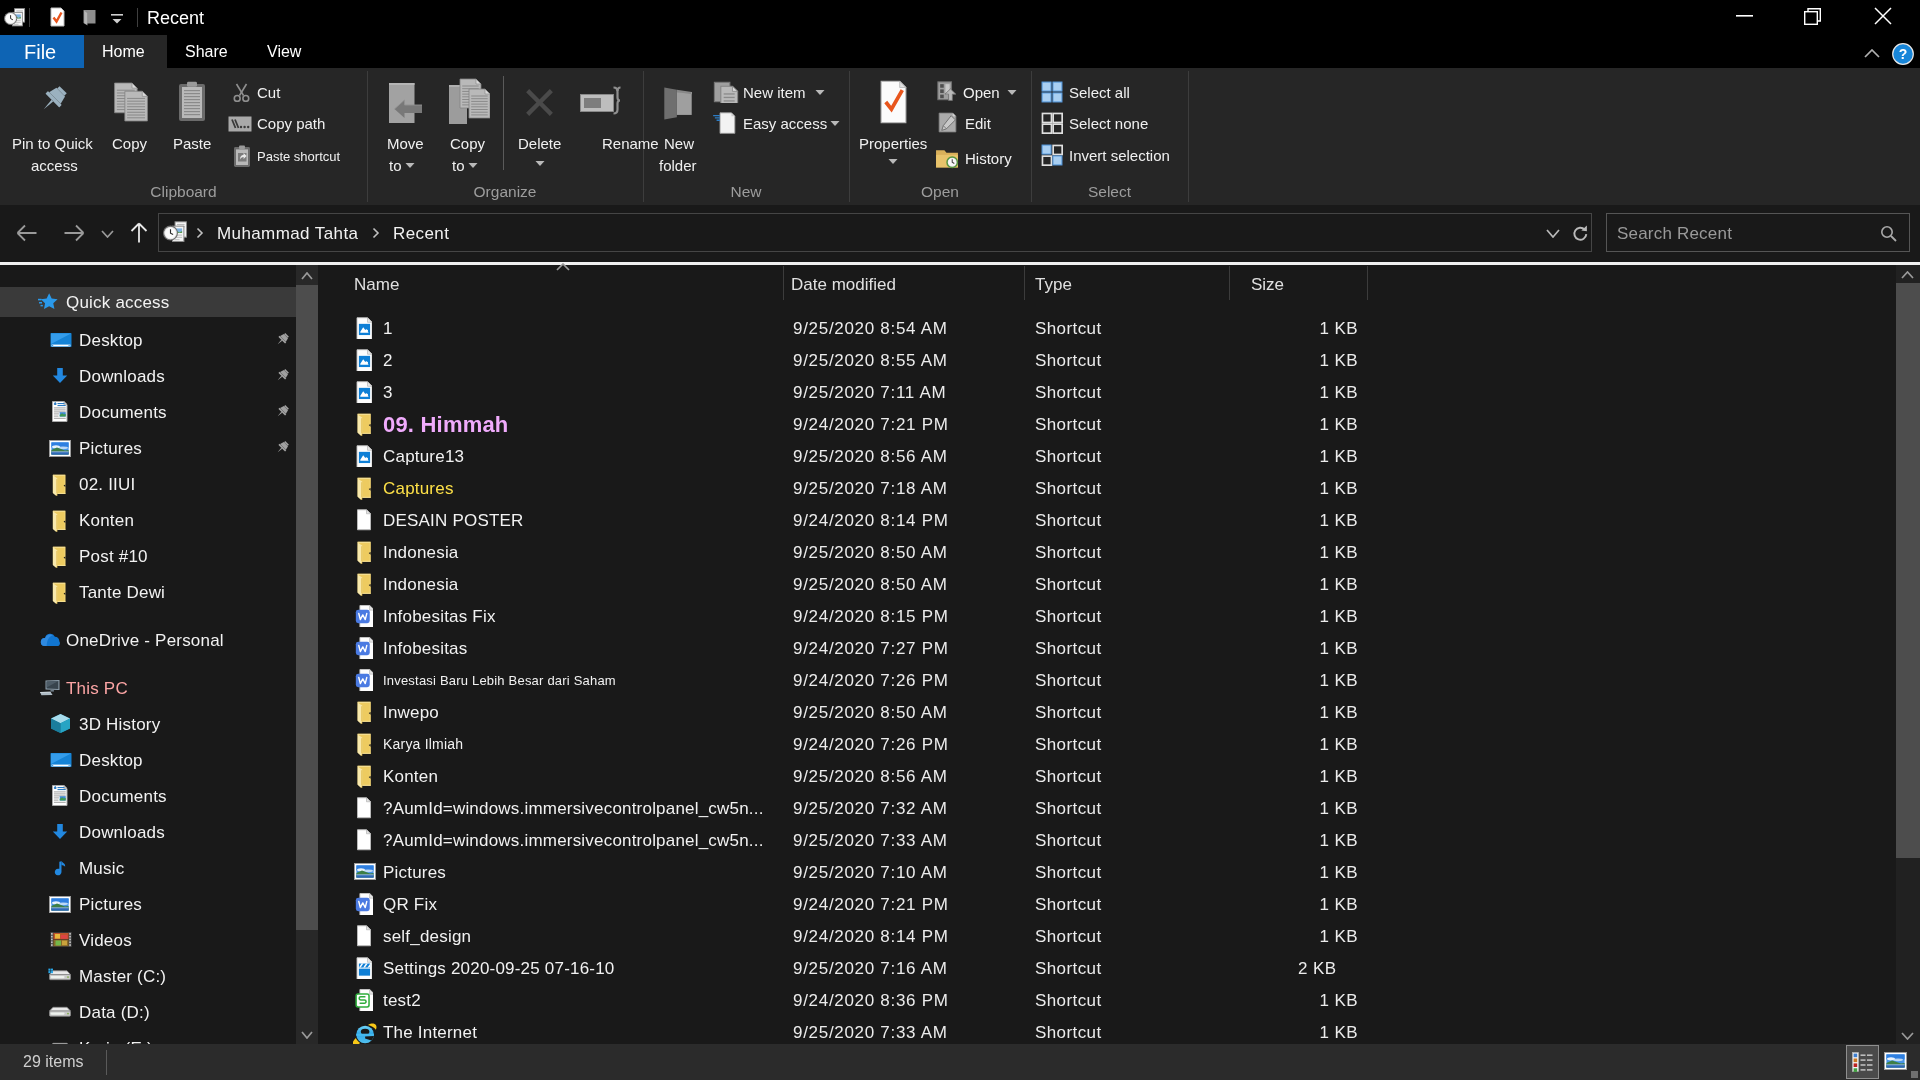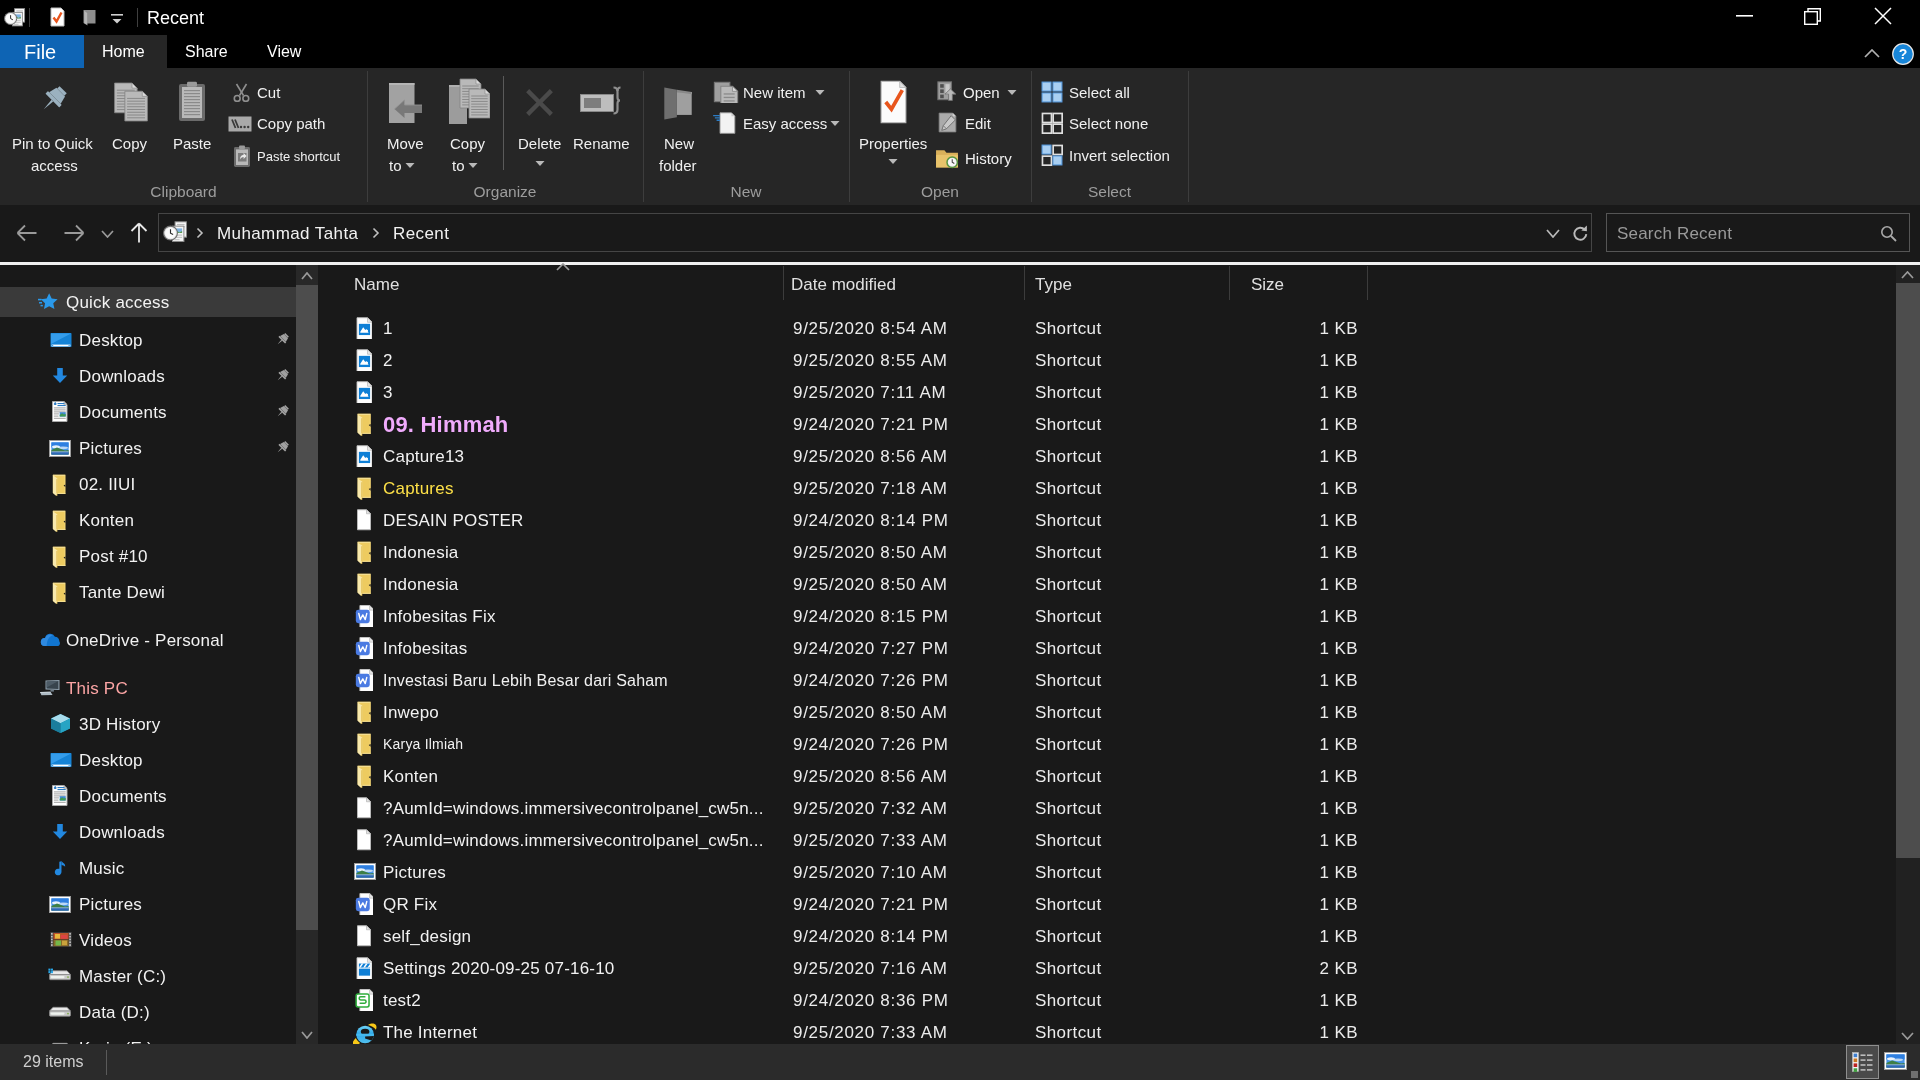--- a/index.html
+++ b/index.html
@@ -188,21 +188,21 @@
     <path d="M0.5 1 H9.5 L5 6 Z" fill="#b9b9b9"></path>
   </svg>
 <svg class="abs" style="left:580px;top:85px" width="43" height="37" viewBox="0 0 43 37">
     <rect x="0.5" y="9.5" width="33" height="17" fill="#bdbdbd" stroke="#8a8a8a" stroke-width="0.9"></rect>
     <rect x="4" y="13" width="17" height="10" fill="#7d7d7d"></rect>
     <g stroke="#8f8f8f" stroke-width="2.2" fill="none">
       <path d="M33.5 2.5 q4 0 4 4 v6 q0 3 2.5 3 q-2.5 0 -2.5 3 v6 q0 4 -4 4"></path>
       <path d="M40.5 2.5 q-3 0 -3 3.5"></path>
     </g>
   </svg>
-<span class="t" style="left:573px;top:131.5px;height:23px;line-height:23px;font-size:15px;color:#f0f0f0;font-weight:400">Rename</span>
+<span class="t" style="left:602px;top:131.5px;height:23px;line-height:23px;font-size:15px;color:#f0f0f0;font-weight:400">Rename</span>
 <span class="t" style="left:367px;top:180.2px;height:23.5px;line-height:23.5px;font-size:15.5px;color:#9d9d9d;font-weight:400"><span style="display:inline-block;width:276px;text-align:center">Organize</span></span>
 <svg class="abs" style="left:662px;top:82px" width="32" height="43" viewBox="0 0 28 32">
     <path d="M2 2 L13 4 V28 L2 30 Z" fill="#6f6f6f"></path>
     <path d="M13 6 H26 V26 H13 Z" fill="#9f9f9f"></path>
     <path d="M24 6 L26 8 V6 Z" fill="#c0c0c0"></path>
     <path d="M13 4 L26 6 V8 L13 6 Z" fill="#888"></path>
   </svg>
 <span class="t" style="left:664px;top:131.5px;height:23px;line-height:23px;font-size:15px;color:#f0f0f0;font-weight:400">New</span>
 <span class="t" style="left:659px;top:153.5px;height:23px;line-height:23px;font-size:15px;color:#f0f0f0;font-weight:400">folder</span>
 <svg class="abs" style="left:713px;top:81px" width="26" height="22" viewBox="0 0 20 17">
@@ -714,21 +714,21 @@
 <span class="t" style="left:383px;top:635.5px;height:25px;line-height:25px;font-size:17px;color:#f2f2f2;font-weight:400;letter-spacing:0.2px">Infobesitas</span>
 <span class="t" style="left:793px;top:635.5px;height:25px;line-height:25px;font-size:17px;color:#ececec;font-weight:400;letter-spacing:0.7px">9/24/2020 7:27 PM</span>
 <span class="t" style="left:1035px;top:635.5px;height:25px;line-height:25px;font-size:17px;color:#ececec;font-weight:400;letter-spacing:0.4px">Shortcut</span>
 <span class="t" style="left:1298px;top:635.5px;height:25px;line-height:25px;font-size:17px;color:#ececec;font-weight:400;letter-spacing:0.4px"><span style="display:inline-block;width:60px;text-align:right">1 KB</span></span>
 <svg class="abs" style="left:354px;top:669px" width="19" height="22" viewBox="0 0 16 21.5">
     <path d="M4.5 0.5 H14 L18.5 5 V22 H4.5 Z" fill="#fdfdfd" stroke="#c6c6c6" stroke-width="0.9"></path>
     <path d="M14 0.5 V5 H18.5 Z" fill="#e8e8e8" stroke="#bdbdbd" stroke-width="0.8"></path>
     <rect x="0.5" y="4.6" width="13.6" height="13.2" rx="2.4" fill="#4a7ae2"></rect>
     <path d="M3.4 8.3 L4.9 14.3 L7.3 9.7 L9.7 14.3 L11.2 8.3" fill="none" stroke="#ffffff" stroke-width="1.35" stroke-linejoin="round" stroke-linecap="round"></path>
   </svg>
-<span class="t" style="left:383px;top:667.5px;height:25px;line-height:25px;font-size:16px;color:#f2f2f2;font-weight:400;letter-spacing:0.2px">Investasi Baru Lebih Besar dari Saham</span>
+<span class="t" style="left:383px;top:667.5px;height:25px;line-height:25px;font-size:13px;color:#f2f2f2;font-weight:400;letter-spacing:0.2px">Investasi Baru Lebih Besar dari Saham</span>
 <span class="t" style="left:793px;top:667.5px;height:25px;line-height:25px;font-size:17px;color:#ececec;font-weight:400;letter-spacing:0.7px">9/24/2020 7:26 PM</span>
 <span class="t" style="left:1035px;top:667.5px;height:25px;line-height:25px;font-size:17px;color:#ececec;font-weight:400;letter-spacing:0.4px">Shortcut</span>
 <span class="t" style="left:1298px;top:667.5px;height:25px;line-height:25px;font-size:17px;color:#ececec;font-weight:400;letter-spacing:0.4px"><span style="display:inline-block;width:60px;text-align:right">1 KB</span></span>
 <svg class="abs" style="left:356px;top:701px" width="16" height="23" viewBox="0 0 16 23">
     <path d="M1.6 0.8 H14.6 V20.8 H6.2 L6.2 23.4 L1.6 19.6 Z" fill="#edcb60"></path>
     <path d="M1.6 0.8 H14.6 V1.9 H1.6 Z" fill="#f5e096"></path>
     <path d="M13.6 1.9 V20.8 H14.6 V1.9 Z" fill="#f1d678"></path>
     <path d="M6.2 19.8 H14.6 V20.8 H6.2 Z" fill="#f5e096"></path>
     <path d="M1.6 1.4 L6.4 4.8 V18.9 L4.9 22.7 L1.6 19.8 Z" fill="#f8e9ad"></path>
     <path d="M5.3 5.2 V19.2 L6.2 21.6 L6.4 18.9 L6.4 4.9 Z" fill="#e3bd4e"></path>
@@ -817,21 +817,21 @@
     <path d="M11.5 0.5 V5 H16 Z" fill="#e8e8e8" stroke="#bdbdbd" stroke-width="0.8"></path>
     <rect x="2.9" y="11.4" width="11.2" height="7" fill="#0e7fd6"></rect>
     <rect x="2.9" y="6.3" width="11.2" height="4" fill="#0e7fd6"></rect>
     <path d="M2.9 10.3 L5.6 6.3 H7.4 L4.7 10.3 Z" fill="#fdfdfd"></path>
     <path d="M7.2 10.3 L9.9 6.3 H11.7 L9 10.3 Z" fill="#fdfdfd"></path>
     <path d="M11.5 10.3 L14.1 6.4 L14.1 8.9 L13.2 10.3 Z" fill="#fdfdfd"></path>
   </svg>
 <span class="t" style="left:383px;top:955.5px;height:25px;line-height:25px;font-size:17px;color:#f2f2f2;font-weight:400;letter-spacing:0.2px">Settings 2020-09-25 07-16-10</span>
 <span class="t" style="left:793px;top:955.5px;height:25px;line-height:25px;font-size:17px;color:#ececec;font-weight:400;letter-spacing:0.7px">9/25/2020 7:16 AM</span>
 <span class="t" style="left:1035px;top:955.5px;height:25px;line-height:25px;font-size:17px;color:#ececec;font-weight:400;letter-spacing:0.4px">Shortcut</span>
-<span class="t" style="left:1298px;top:955.5px;height:25px;line-height:25px;font-size:17px;color:#ececec;font-weight:400;letter-spacing:0.4px"><span style="display:inline-block;width:60px;text-align:right">2 KB</span></span>
+<span class="t" style="left:1298px;top:955.5px;height:25px;line-height:25px;font-size:17px;color:#ececec;font-weight:400;letter-spacing:0.4px"><span style="display:inline-block;width:60px;">2 KB</span></span>
 <svg class="abs" style="left:354px;top:989px" width="19" height="22" viewBox="0 0 16 21.5">
     <path d="M4.5 0.5 H14 L18.5 5 V22 H4.5 Z" fill="#fdfdfd" stroke="#c6c6c6" stroke-width="0.9"></path>
     <path d="M14 0.5 V5 H18.5 Z" fill="#e8e8e8" stroke="#bdbdbd" stroke-width="0.8"></path>
     <rect x="0.8" y="4.9" width="12.6" height="12.6" rx="1.8" fill="#ffffff" stroke="#2fad3c" stroke-width="1.5"></rect>
     <path d="M9.9 7.6 H5.3 a1.35 1.35 0 0 0 0 3.1 h3.6 a1.45 1.45 0 0 1 0 3.2 H4.2" fill="none" stroke="#2fad3c" stroke-width="1.5"></path>
   </svg>
 <span class="t" style="left:383px;top:987.5px;height:25px;line-height:25px;font-size:17px;color:#f2f2f2;font-weight:400;letter-spacing:0.2px">test2</span>
 <span class="t" style="left:793px;top:987.5px;height:25px;line-height:25px;font-size:17px;color:#ececec;font-weight:400;letter-spacing:0.7px">9/24/2020 8:36 PM</span>
 <span class="t" style="left:1035px;top:987.5px;height:25px;line-height:25px;font-size:17px;color:#ececec;font-weight:400;letter-spacing:0.4px">Shortcut</span>
 <span class="t" style="left:1298px;top:987.5px;height:25px;line-height:25px;font-size:17px;color:#ececec;font-weight:400;letter-spacing:0.4px"><span style="display:inline-block;width:60px;text-align:right">1 KB</span></span>

